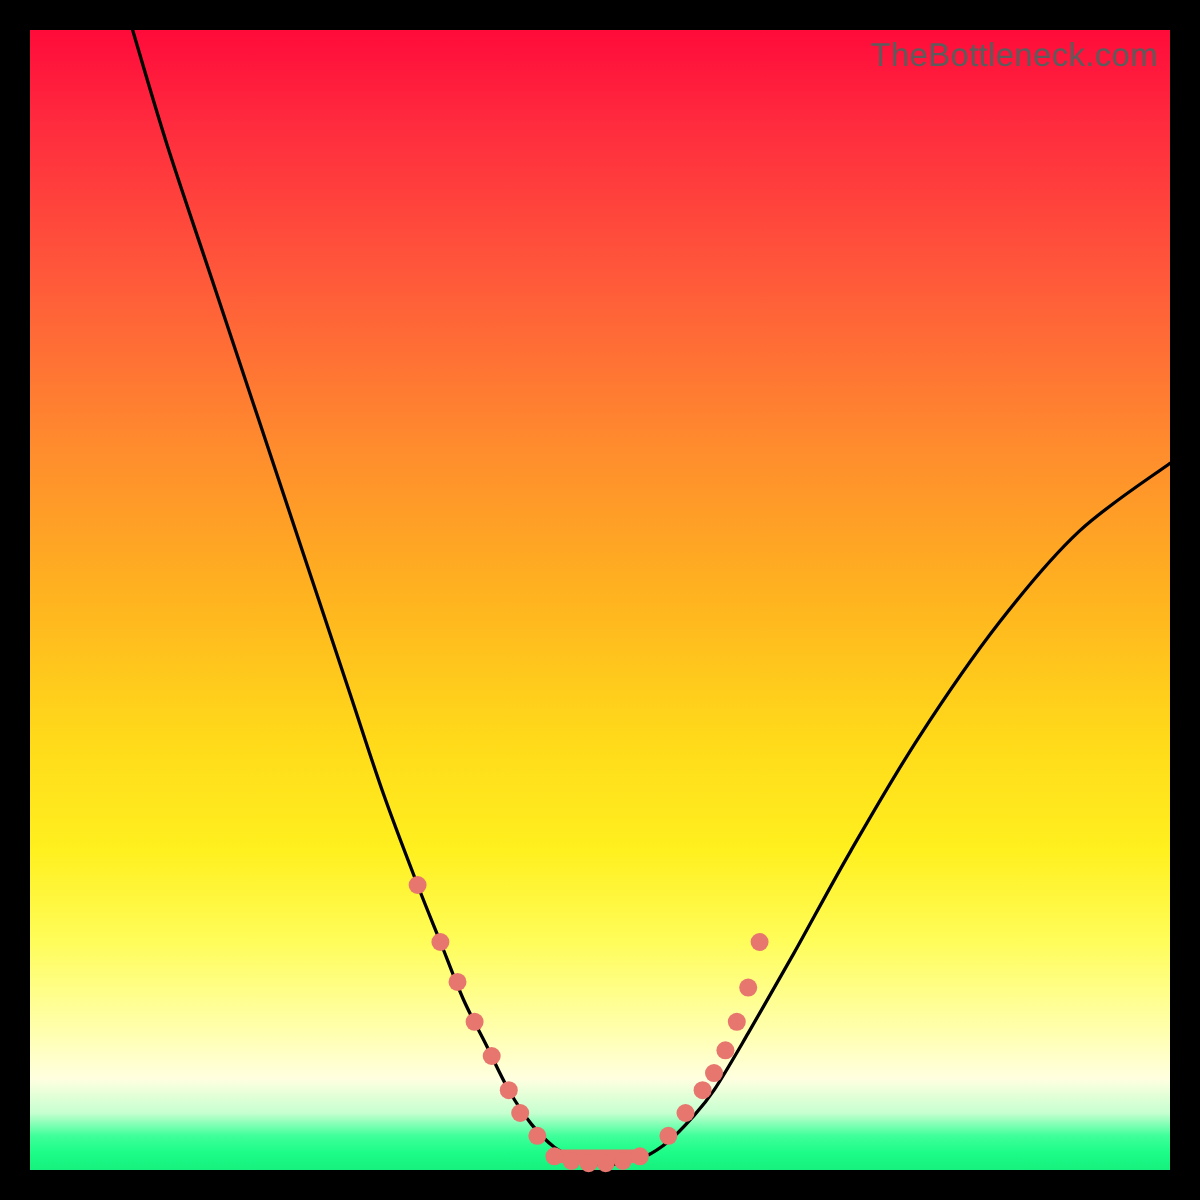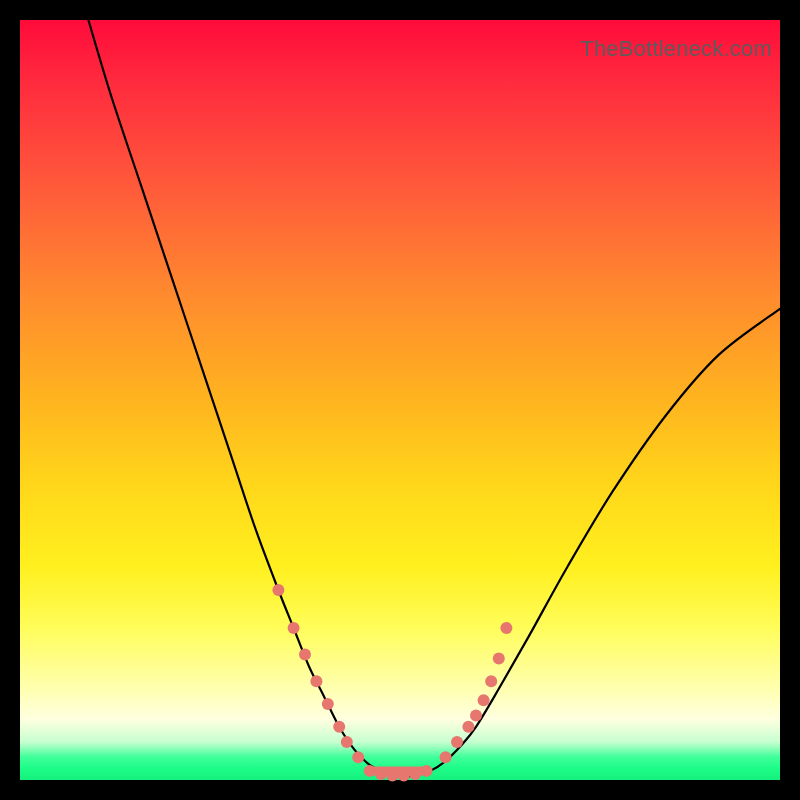--- a/index.html
+++ b/index.html
@@ -39,21 +39,21 @@
       #ffffb0 88%,
       #ffffe0 92%,
       #c6ffd0 95%,
       #3fff9a 97%,
       #1cfc87 98.5%,
       #17f07e 100%
     );
   }
   .watermark {
     position: absolute;
-    top: 16px;
+    top: 4px;
     right: 8px;
     color: #5c5c5c;
     font-size: 22px;
     font-weight: 500;
     letter-spacing: 0.2px;
     user-select: none;
   }
   svg.curve {
     position: absolute;
     left: 0;

